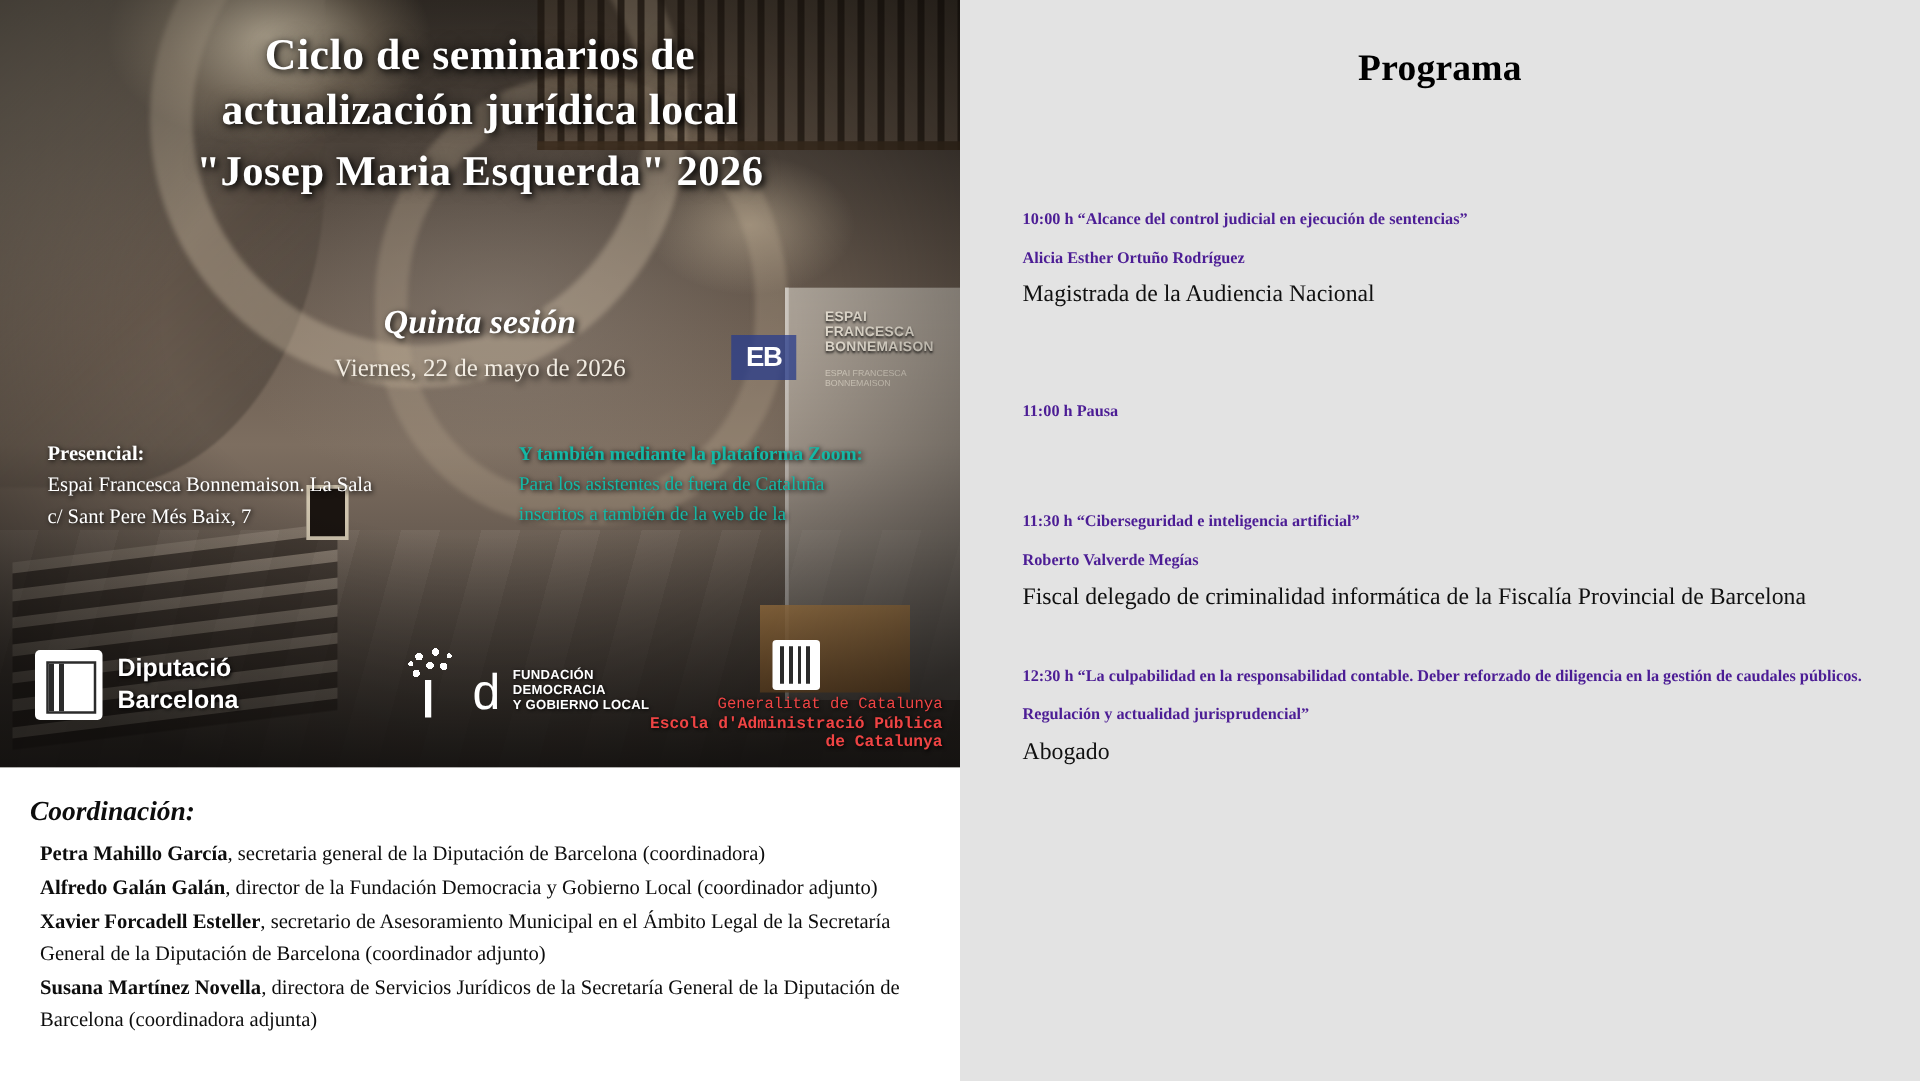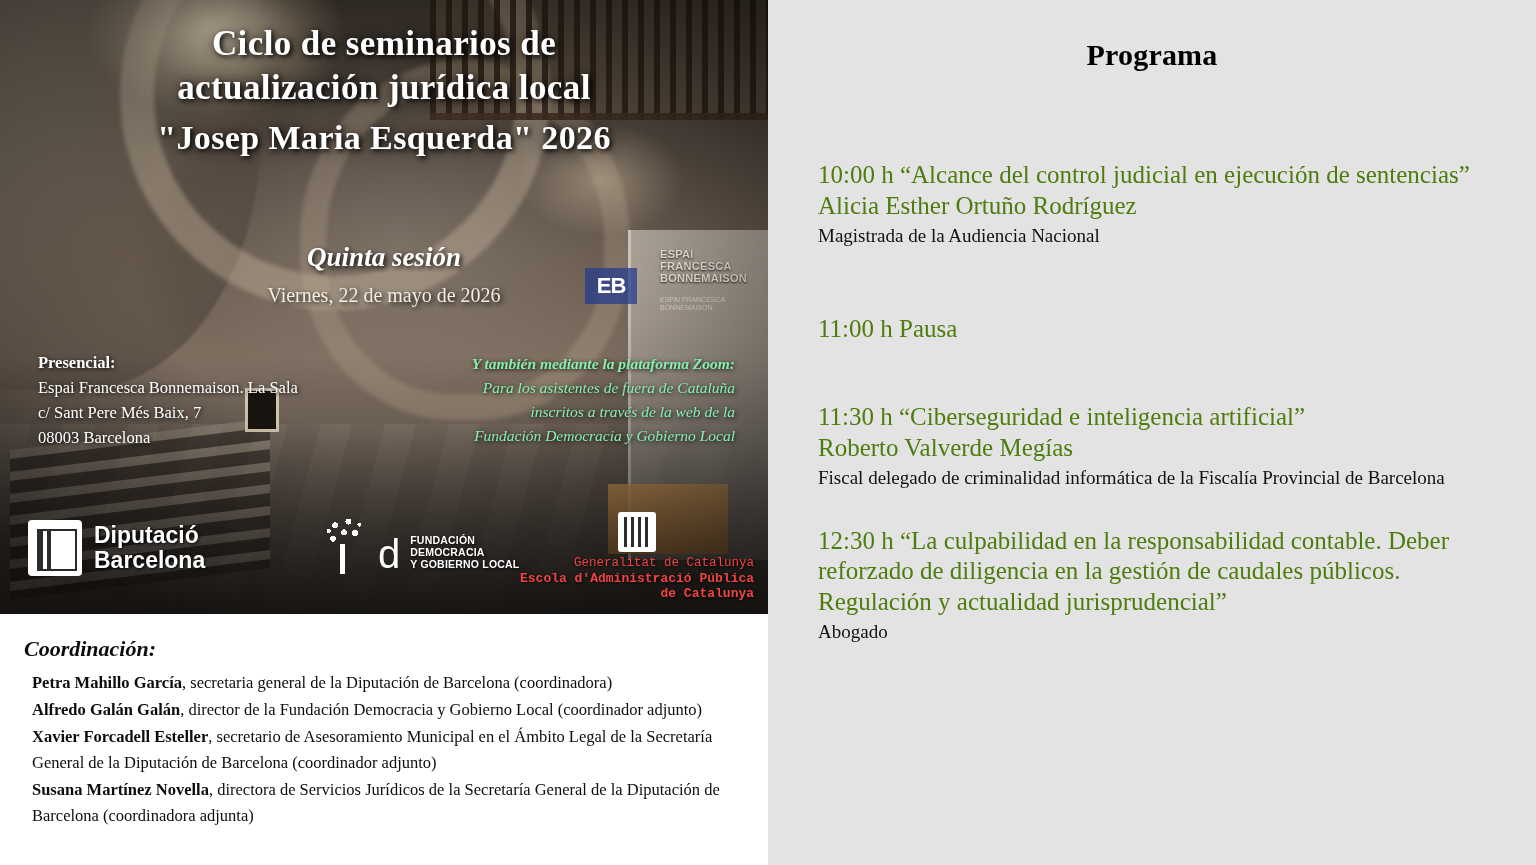--- a/index.html
+++ b/index.html
@@ -187,26 +187,24 @@
     color: #ffffff;
     font-size: 16.5px;
     line-height: 25px;
     text-shadow: 1px 1px 4px rgba(0,0,0,0.95);
   }
   .col-left-info .hd { font-weight: bold; }
   .col-right-info {
     position: absolute;
     left: 415px; top: 352px;
     width: 320px;
-    color: #86efac;
+    color: #14b8a6;
     font-size: 15.5px;
-    font-style: italic;
     line-height: 24px;
     text-shadow: 1px 1px 4px rgba(0,0,0,0.95);
-    text-align: right;
   }
   .col-right-info .hd { font-weight: bold; }
 
   
   .logos { position: absolute; left: 0; bottom: 16px; width: 768px; height: 86px; }
   .logo-dipu { position: absolute; left: 28px; top: 8px; display: flex; align-items: center; gap: 12px; }
   .shield {
     width: 54px; height: 56px;
     background: #ffffff;
     border-radius: 4px;
@@ -216,21 +214,21 @@
     content: "";
     position: absolute; left: 9px; top: 9px;
     width: 36px; height: 38px;
     background:
       linear-gradient(90deg, #2b2b2b 0 4px, transparent 4px 8px, #2b2b2b 8px 12px, transparent 12px 16px),
       #ffffff;
     border: 2px solid #2b2b2b;
   }
   .logo-dipu-txt {
     color: #fff; font-family: "Liberation Sans", sans-serif;
-    font-weight: bold; font-size: 23px; line-height: 25px;
+    font-weight: bold; font-size: 20px; line-height: 25px;
     text-shadow: 1px 1px 3px rgba(0,0,0,0.9);
   }
   .logo-fdgl { position: absolute; left: 318px; top: 2px; display: flex; align-items: flex-end; gap: 8px; }
   .tree {
     width: 52px; height: 60px;
     position: relative;
   }
   .tree:before {
     content: "";
     position: absolute; left: 22px; bottom: 0; width: 5px; height: 30px; background: #fff;
@@ -310,24 +308,24 @@
     font-weight: bold;
     color: #000;
     padding-top: 38px;
     letter-spacing: 0.2px;
   }
   .slots {
     padding: 88px 46px 0 50px;
   }
   .slot { margin-bottom: 32px; }
   .slot .line-strong {
-    font-weight: normal;
-    font-size: 25px;
+    font-weight: bold;
+    font-size: 13px;
     line-height: 30.5px;
-    color: #4d7c0f;
+    color: #4c1d95;
   }
   .slot .line-normal {
     font-size: 19px;
     line-height: 30.5px;
     color: #111;
   }
   .slot.pausa { margin-top: 62px; margin-bottom: 58px; }
   .slot.s3 { }
 </style>
 </head>
@@ -364,28 +362,26 @@
           <div class="title-line l3">"Josep Maria Esquerda" 2026</div>
         </div>
 
         <div class="sesion">Quinta sesión</div>
         <div class="fecha">Viernes, 22 de mayo de 2026</div>
 
         <div class="col-left-info">
           <div class="hd">Presencial:</div>
           <div>Espai Francesca Bonnemaison. La Sala</div>
           <div>c/ Sant Pere Més Baix, 7</div>
-          <div>08003 Barcelona</div>
         </div>
 
         <div class="col-right-info">
           <div class="hd">Y también mediante la plataforma Zoom:</div>
           <div>Para los asistentes de fuera de Cataluña</div>
-          <div>inscritos a través de la web de la</div>
-          <div>Fundación Democracia y Gobierno Local</div>
+          <div>inscritos a también de la web de la</div>
         </div>
 
         <div class="logos">
           <div class="logo-dipu">
             <div class="shield"></div>
             <div class="logo-dipu-txt">
               <div>Diputació</div>
               <div>Barcelona</div>
             </div>
           </div>

